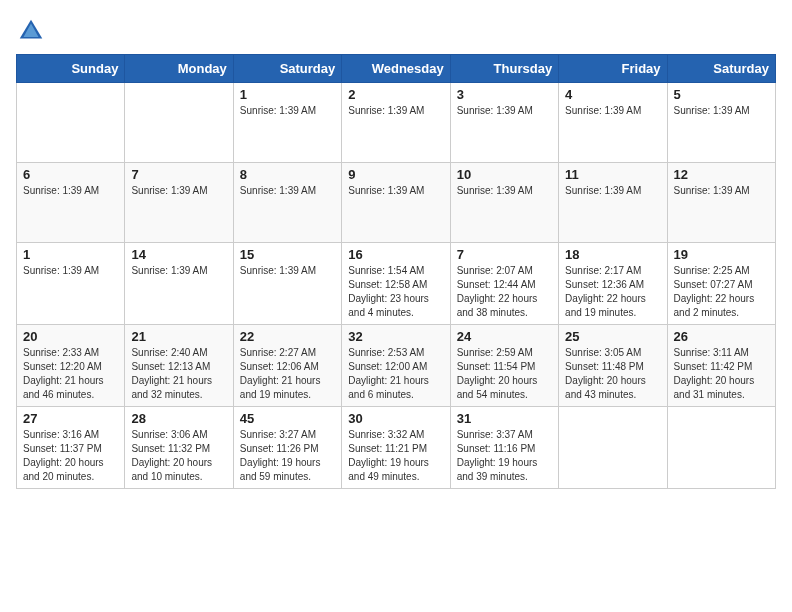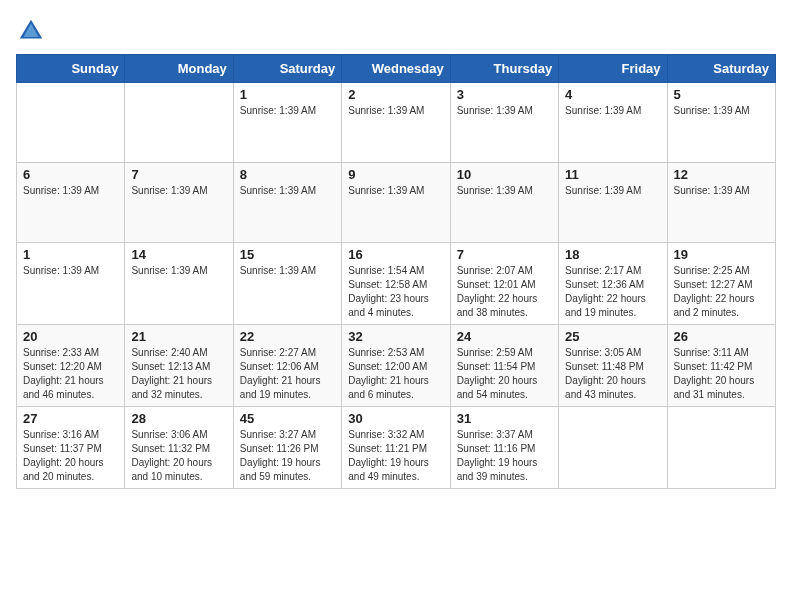--- a/index.html
+++ b/index.html
@@ -187,35 +187,35 @@
         <td>
           <span class="day-num">16</span>
           <div class="cell-info">Sunrise: 1:54 AM
 Sunset: 12:58 AM
 Daylight: 23 hours
 and 4 minutes.</div>
         </td>
         <td>
           <span class="day-num">7</span>
           <div class="cell-info">Sunrise: 2:07 AM
-Sunset: 12:01 AM
+Sunset: 12:44 AM
 Daylight: 22 hours
 and 38 minutes.</div>
         </td>
         <td>
           <span class="day-num">18</span>
           <div class="cell-info">Sunrise: 2:17 AM
 Sunset: 12:36 AM
 Daylight: 22 hours
 and 19 minutes.</div>
         </td>
         <td>
           <span class="day-num">19</span>
           <div class="cell-info">Sunrise: 2:25 AM
-Sunset: 12:27 AM
+Sunset: 07:27 AM
 Daylight: 22 hours
 and 2 minutes.</div>
         </td>
       </tr>
       <tr>
         <td>
           <span class="day-num">20</span>
           <div class="cell-info">Sunrise: 2:33 AM
 Sunset: 12:20 AM
 Daylight: 21 hours

